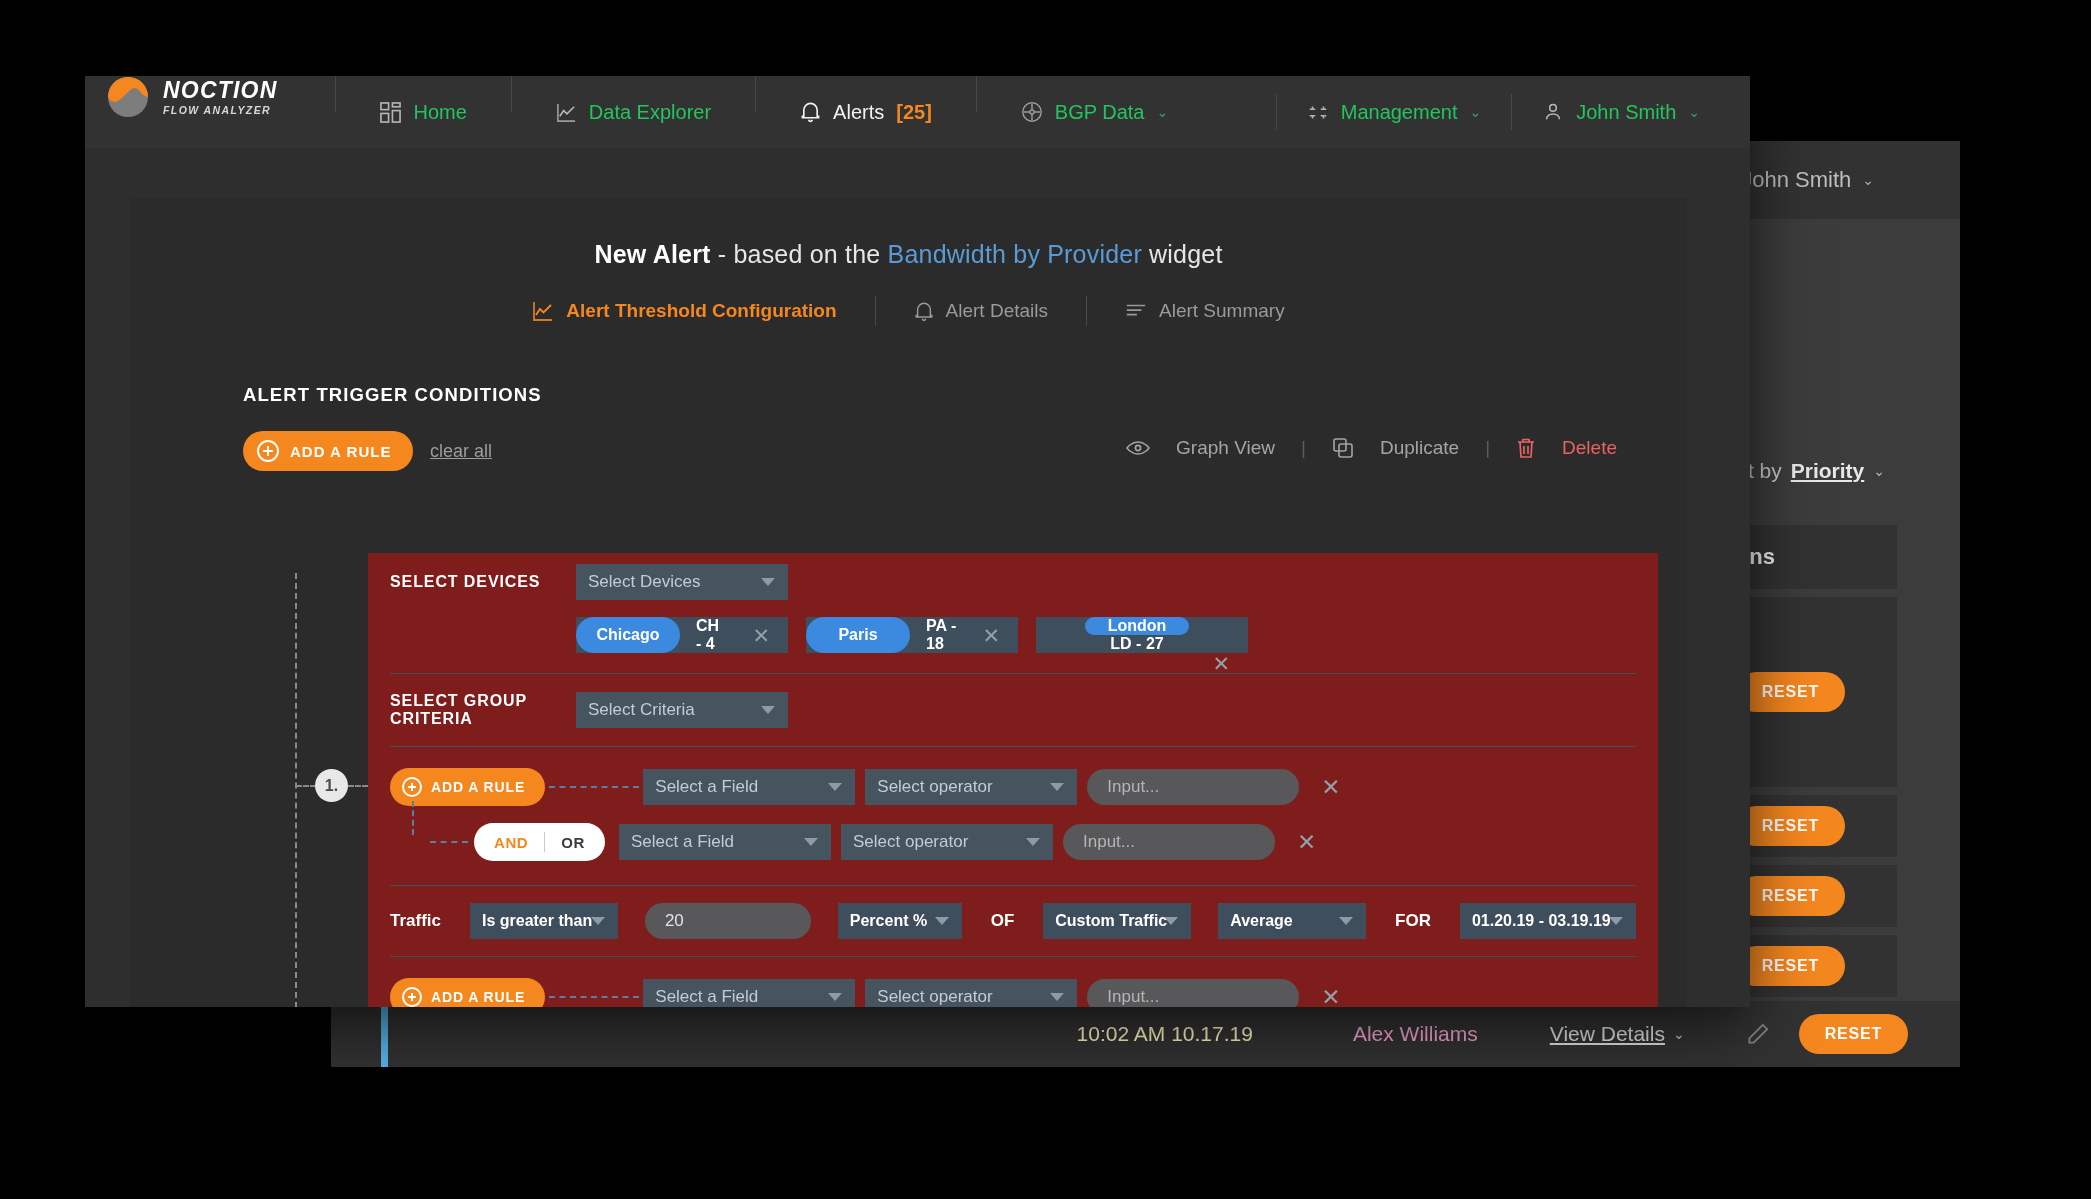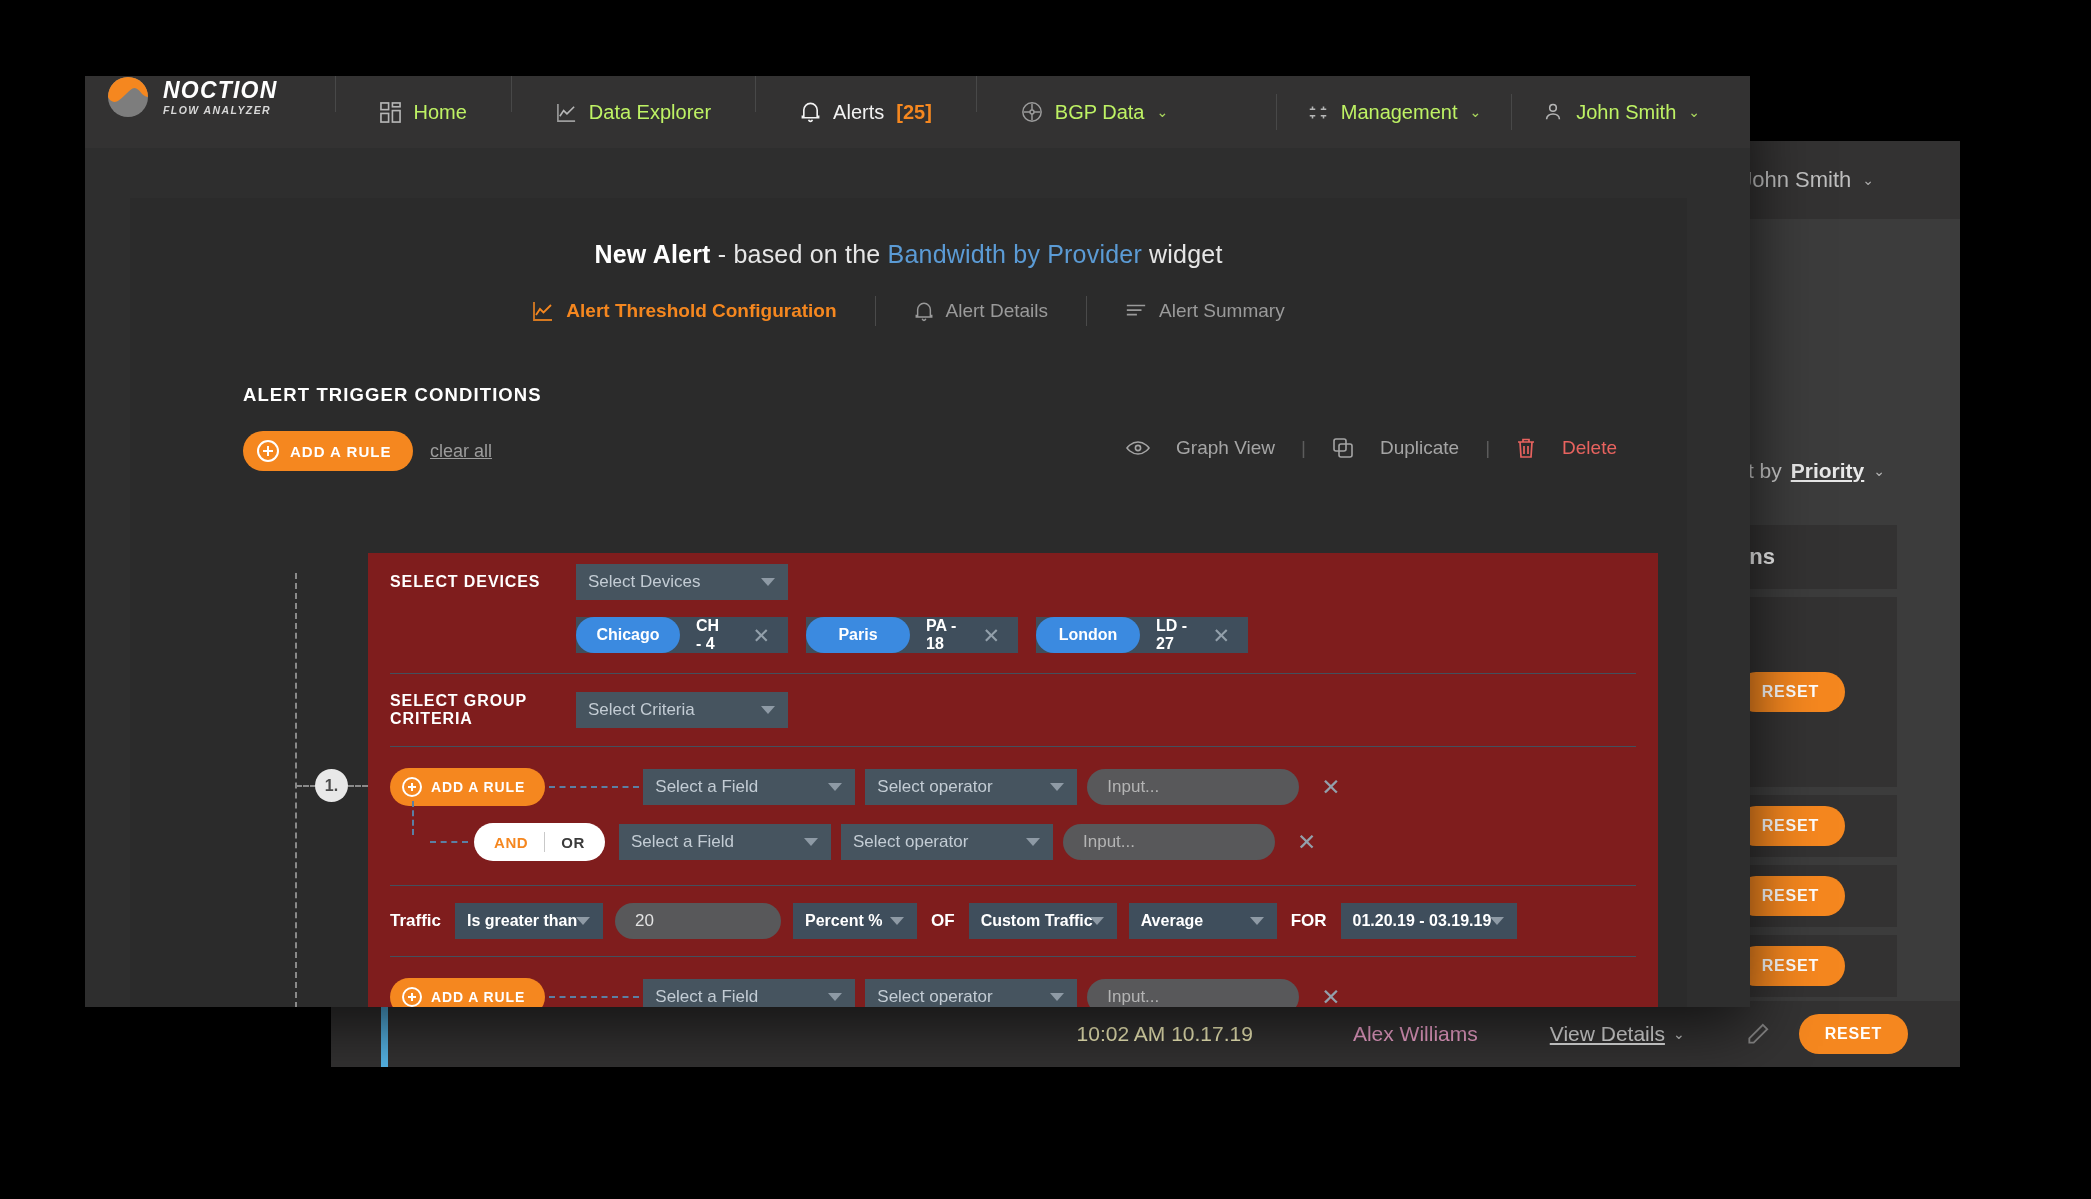--- a/index.html
+++ b/index.html
@@ -79,21 +79,21 @@
     color: #fff; font-size: 23px; font-weight: bold; font-style: italic;
     letter-spacing: 1.2px; line-height: 1;
   }
   .logo-txt-2 {
     color: #d8d8d8; font-size: 10.5px; font-weight: bold; font-style: italic;
     letter-spacing: 1.4px; margin-top: 3px; line-height: 1;
   }
   .nav-item {
     display: flex; align-items: center; gap: 12px;
     padding: 0 30px; height: 72px;
-    color: #bef264; font-size: 20px; white-space: nowrap;
+    color: #22c55e; font-size: 20px; white-space: nowrap;
   }
   .nav-item.active { color: #f2f2f2; }
   .nav-badge { color: #f5871f; font-weight: bold; }
   .nav-sep { width: 1px; height: 36px; background: #484848; }
   .nav-right { margin-left: auto; display: flex; align-items: center; height: 72px; padding-right: 20px; }
   .caret { font-size: 14px; opacity: .85; }
 
   
   .modal {
     position: absolute; left: 45px; top: 122px;
@@ -554,21 +554,21 @@
           <div class="chip" style="width:212px;">
             <span class="chip-name">Chicago</span>
             <span class="chip-code">CH - 4</span>
             <span class="chip-x">✕</span>
           </div>
           <div class="chip" style="width:212px; margin-left:18px;">
             <span class="chip-name">Paris</span>
             <span class="chip-code">PA - 18</span>
             <span class="chip-x">✕</span>
           </div>
-          <div class="chip" style="width:212px; margin-left:18px;">
+          <div class="chip" style="width:212px; margin-left:18px;flex-direction:column;">
             <span class="chip-name">London</span>
             <span class="chip-code">LD - 27</span>
             <span class="chip-x">✕</span>
           </div>
         </div>
 
         <div class="hr" style="margin-top:14px;"></div>
 
         <div class="card-row" style="height:72px;">
           <div class="card-label">SELECT GROUP CRITERIA</div>
@@ -618,21 +618,21 @@
             <span class="tri"></span>
           </div>
           <div class="inp" style="width:212px; margin-left:10px;">
             <span>Input...</span>
           </div>
           <span class="row-x" style="margin-left:16px;">✕</span>
         </div>
 
         <div class="hr" style="margin-top:16px;"></div>
 
-        <div class="card-row" style="height:70px; gap:0;">
+        <div class="card-row" style="height:70px; gap:8px;justify-content:space-between;">
           <span class="traffic-lbl">Traffic</span>
           <div class="sel strong" style="width:148px; margin-left:14px;">
             <span>Is greater than</span>
             <span class="tri"></span>
           </div>
           <div class="inp val" style="width:166px; margin-left:12px;">
             <span>20</span>
           </div>
           <div class="sel strong" style="width:124px; margin-left:12px;">
             <span>Percent %</span>

